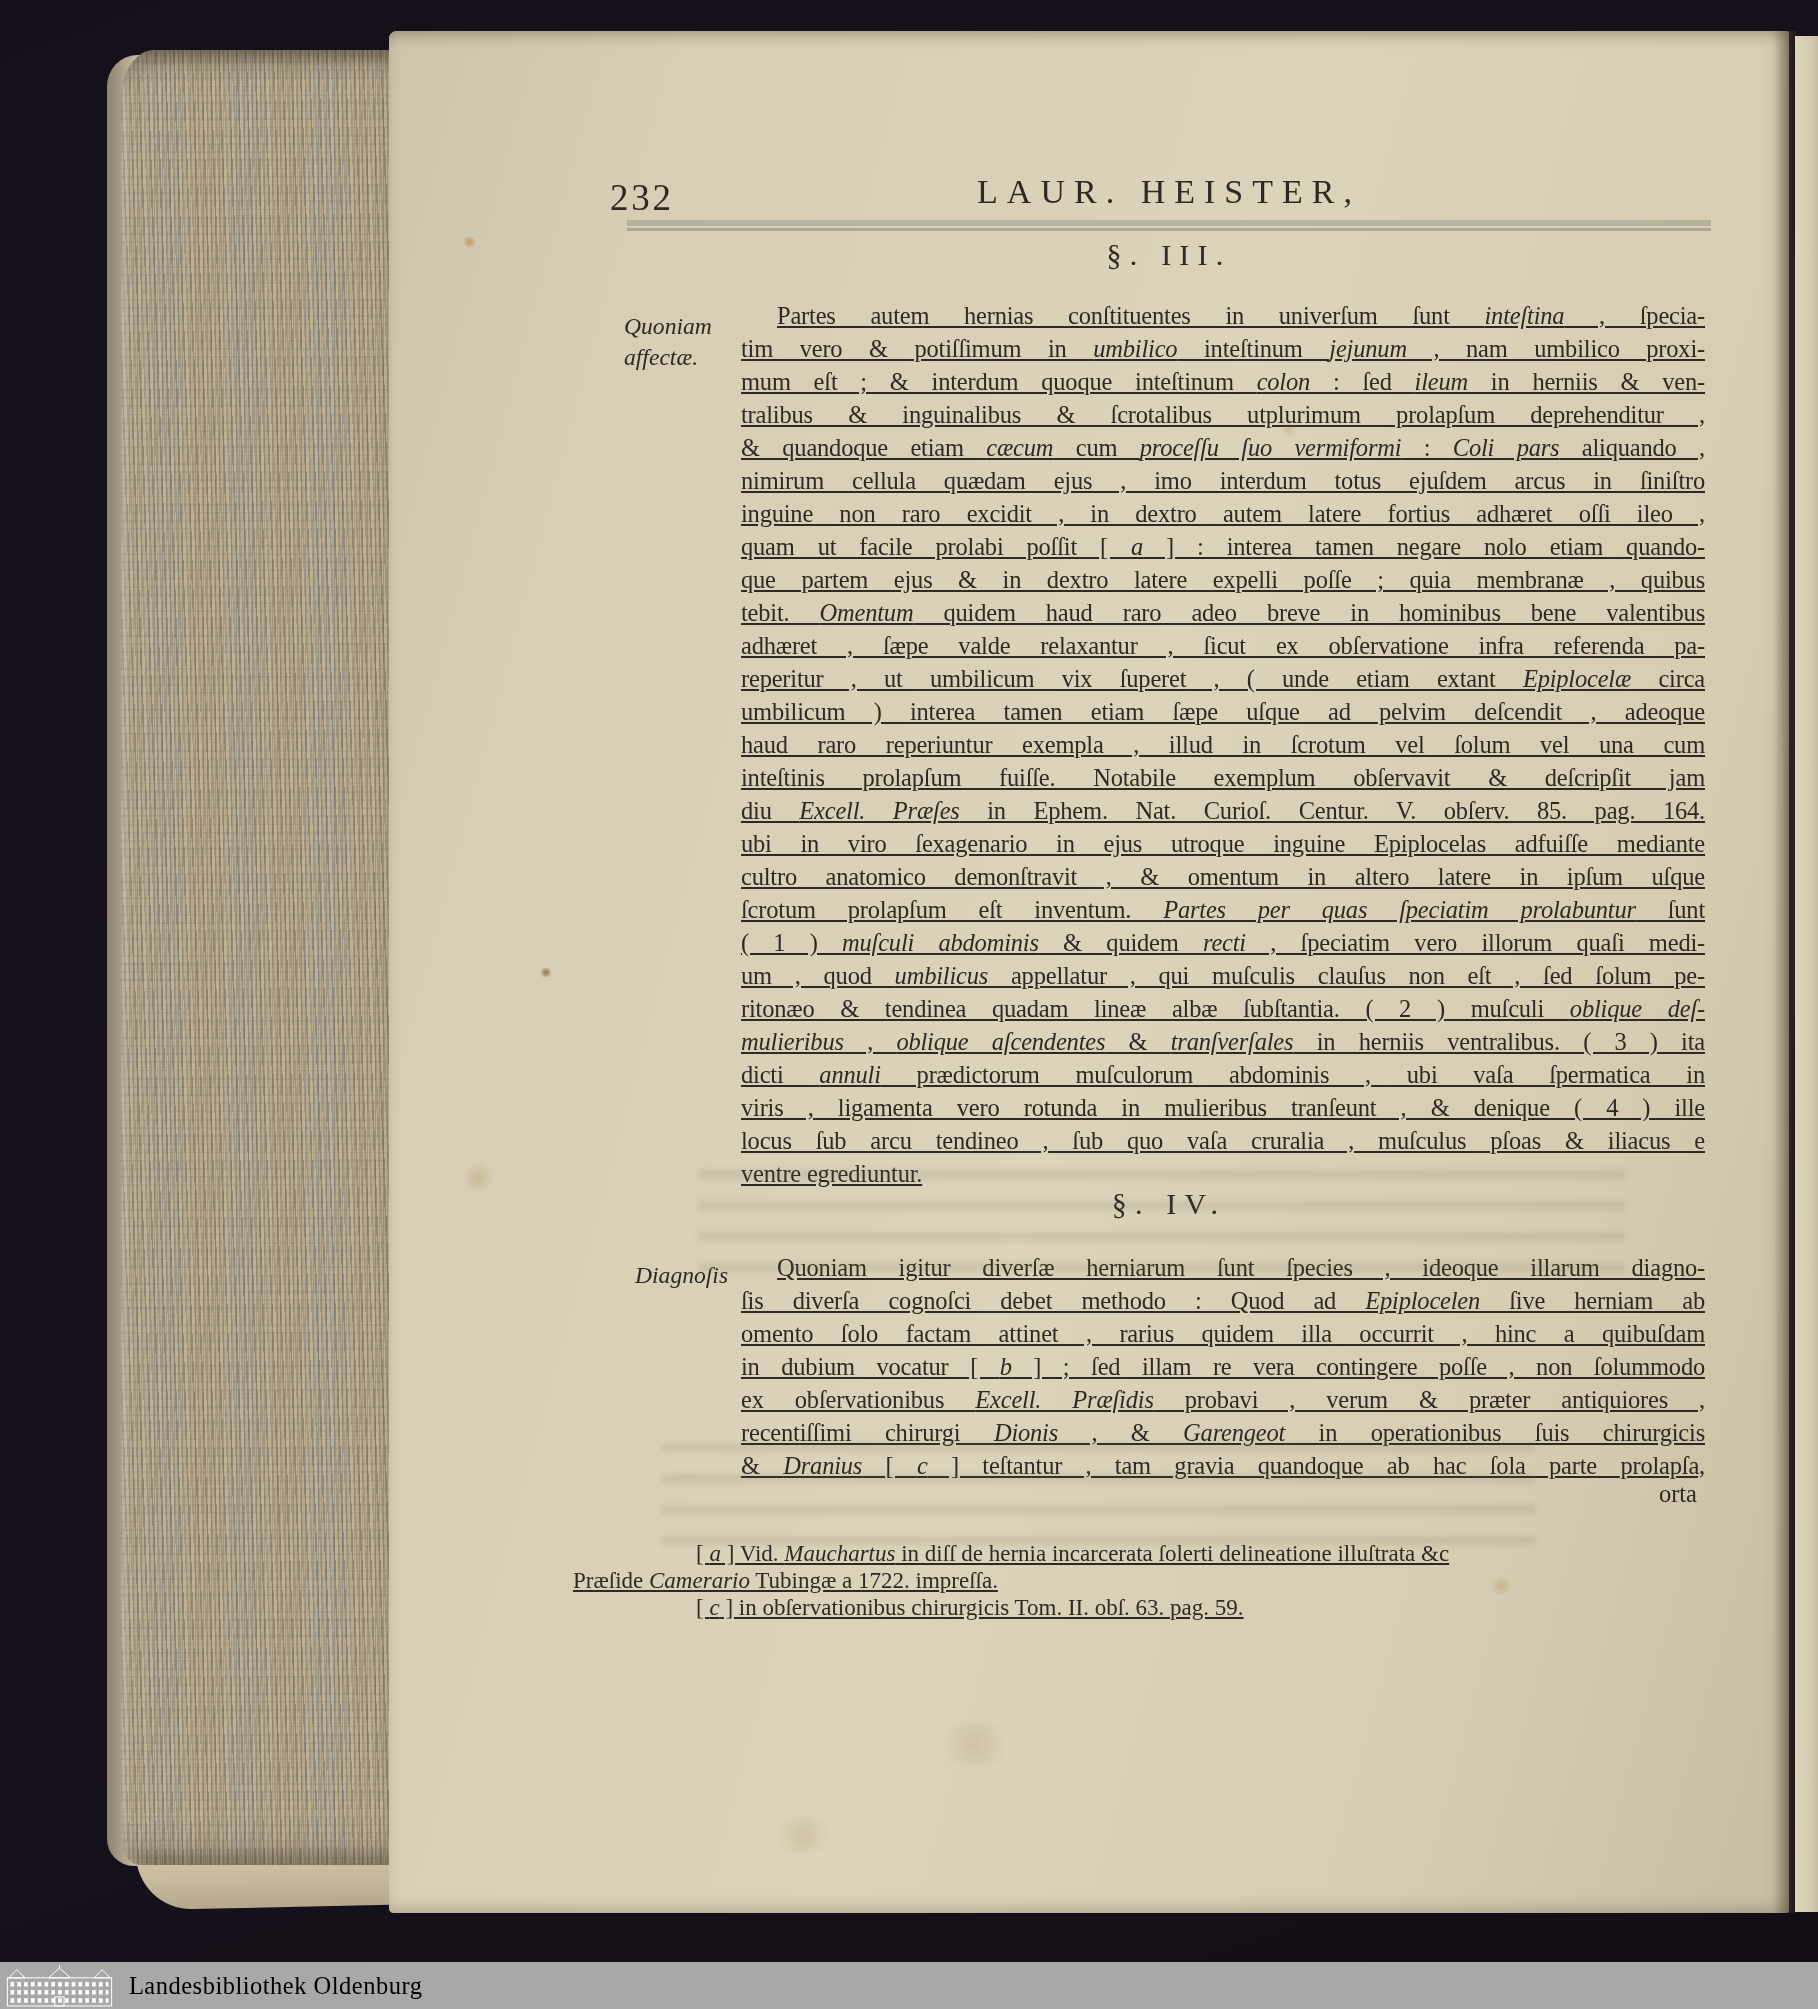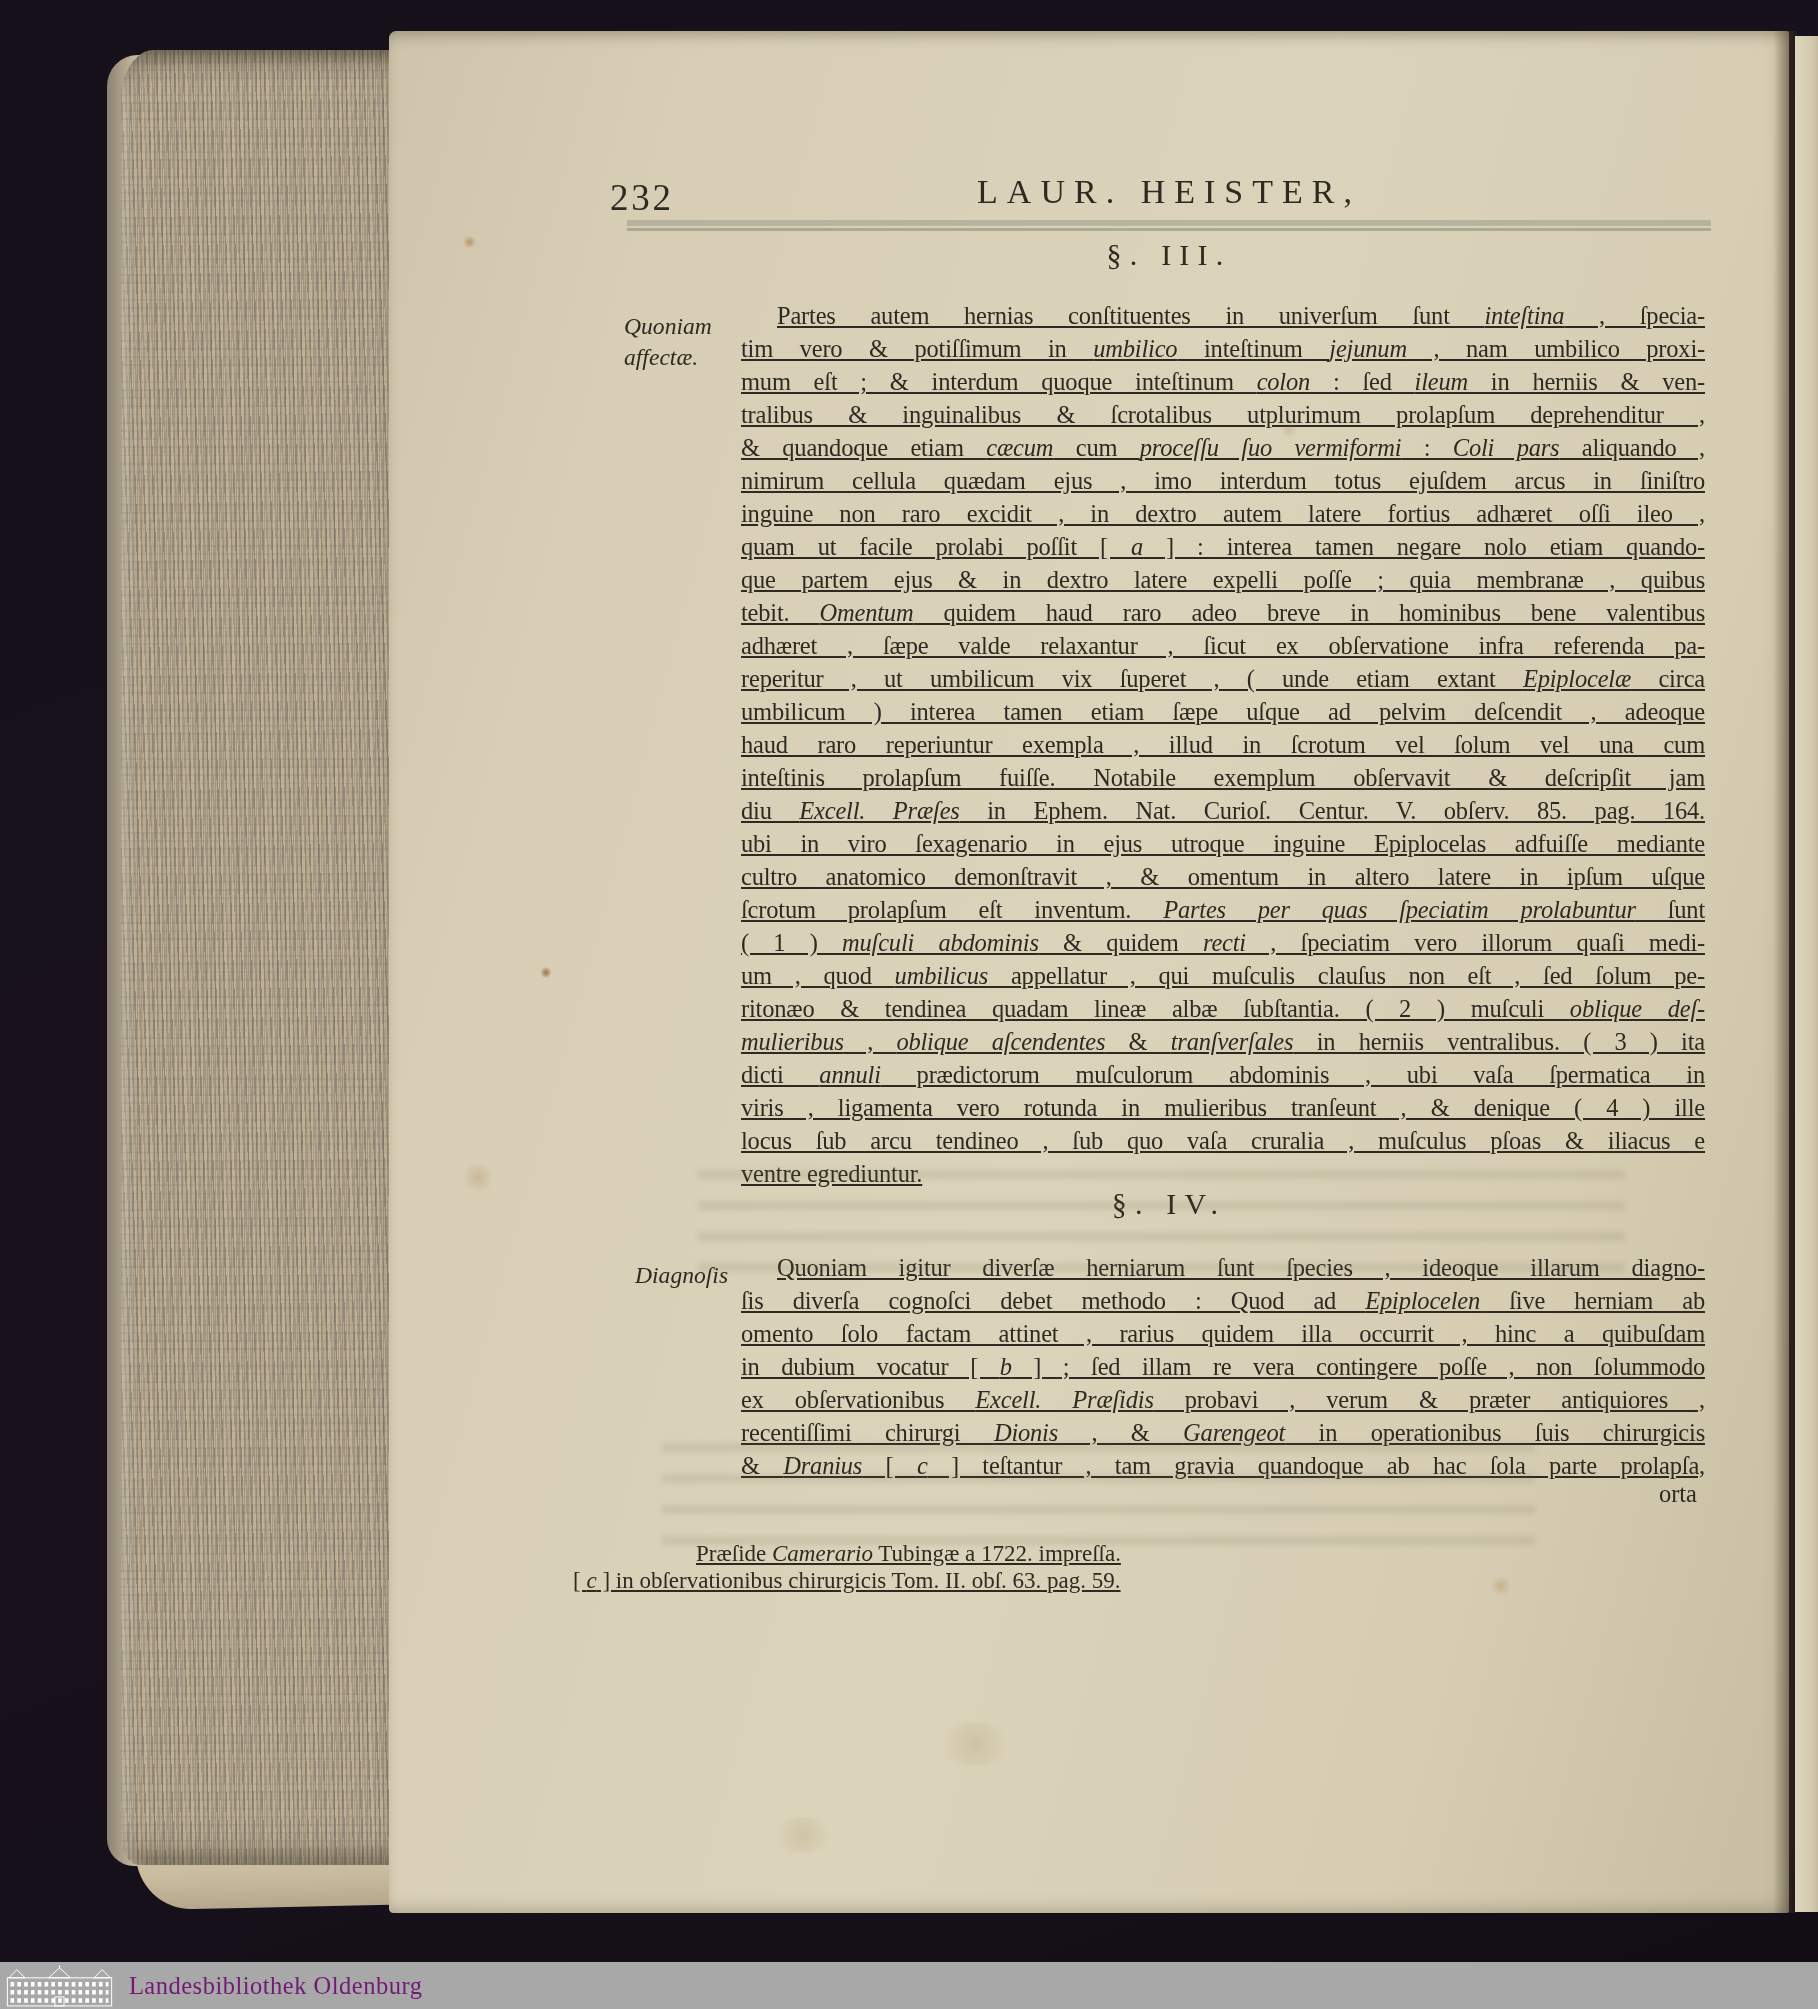--- a/index.html
+++ b/index.html
@@ -90,21 +90,21 @@
   .ghost{position:absolute;filter:blur(2.7px);
     background:repeating-linear-gradient(0deg,rgba(110,105,78,.13) 0 9px,rgba(110,105,78,0) 9px 31px);}
   .g1{left:309px;top:1136px;width:927px;height:105px;}
   .g2{left:273px;top:1405px;width:873px;height:109px;}
   
   .footer-bar{
     position:absolute;left:0;top:1962px;width:1818px;height:47px;
     background:#a8a8a8;display:flex;align-items:center;
   }
   .footer-logo{margin-left:5.5px;flex:0 0 auto;}
-  .footer-name{margin-left:16.4px;font-size:24.5px;color:#701a75;letter-spacing:0.5px;
+  .footer-name{margin-left:16.4px;font-size:24.5px;color:#000000;letter-spacing:0.5px;
     font-family:"Liberation Serif","DejaVu Serif",serif;}
 </style>
 </head>
 <body>
 
 <div class="stage">
 
   <div class="cover-edge"></div>
   <div class="cover-bottom"></div>
   <div class="fore-edge"></div>
@@ -165,20 +165,21 @@
         <div class="line">omento ſolo factam attinet , rarius quidem illa occurrit , hinc a quibuſdam</div>
         <div class="line">in dubium vocatur [ <i>b</i> ] ; ſed illam re vera contingere poſſe , non ſolummodo</div>
         <div class="line">ex obſervationibus <i>Excell. Præſidis</i> probavi , verum &amp; præter antiquiores ,</div>
         <div class="line">recentiſſimi chirurgi <i>Dionis</i> , &amp; <i>Garengeot</i> in operationibus ſuis chirurgicis</div>
         <div class="line">&amp; <i>Dranius</i> [ <i>c</i> ] teſtantur , tam gravia quandoque ab hac ſola parte prolapſa,</div>
       </div>
 
     <div class="catchword">orta</div>
 
     <div class="footnotes">
+        <div class="line">[ <i>a</i> ] Vid. <i>Mauchartus</i> in diſſ de hernia incarcerata ſolerti delineatione illuſtrata &amp;c</div>
         <div class="line">Præſide <i>Camerario</i> Tubingæ a 1722. impreſſa.</div>
         <div class="line">[ <i>c</i> ] in obſervationibus chirurgicis Tom. II. obſ. 63. pag. 59.</div>
       </div>
 
     <div class="ghost g1"></div>
     <div class="ghost g2"></div>
     <div class="stain st1"></div>
     <div class="stain st2"></div>
     <div class="stain st3"></div>
     <div class="stain st4"></div>

